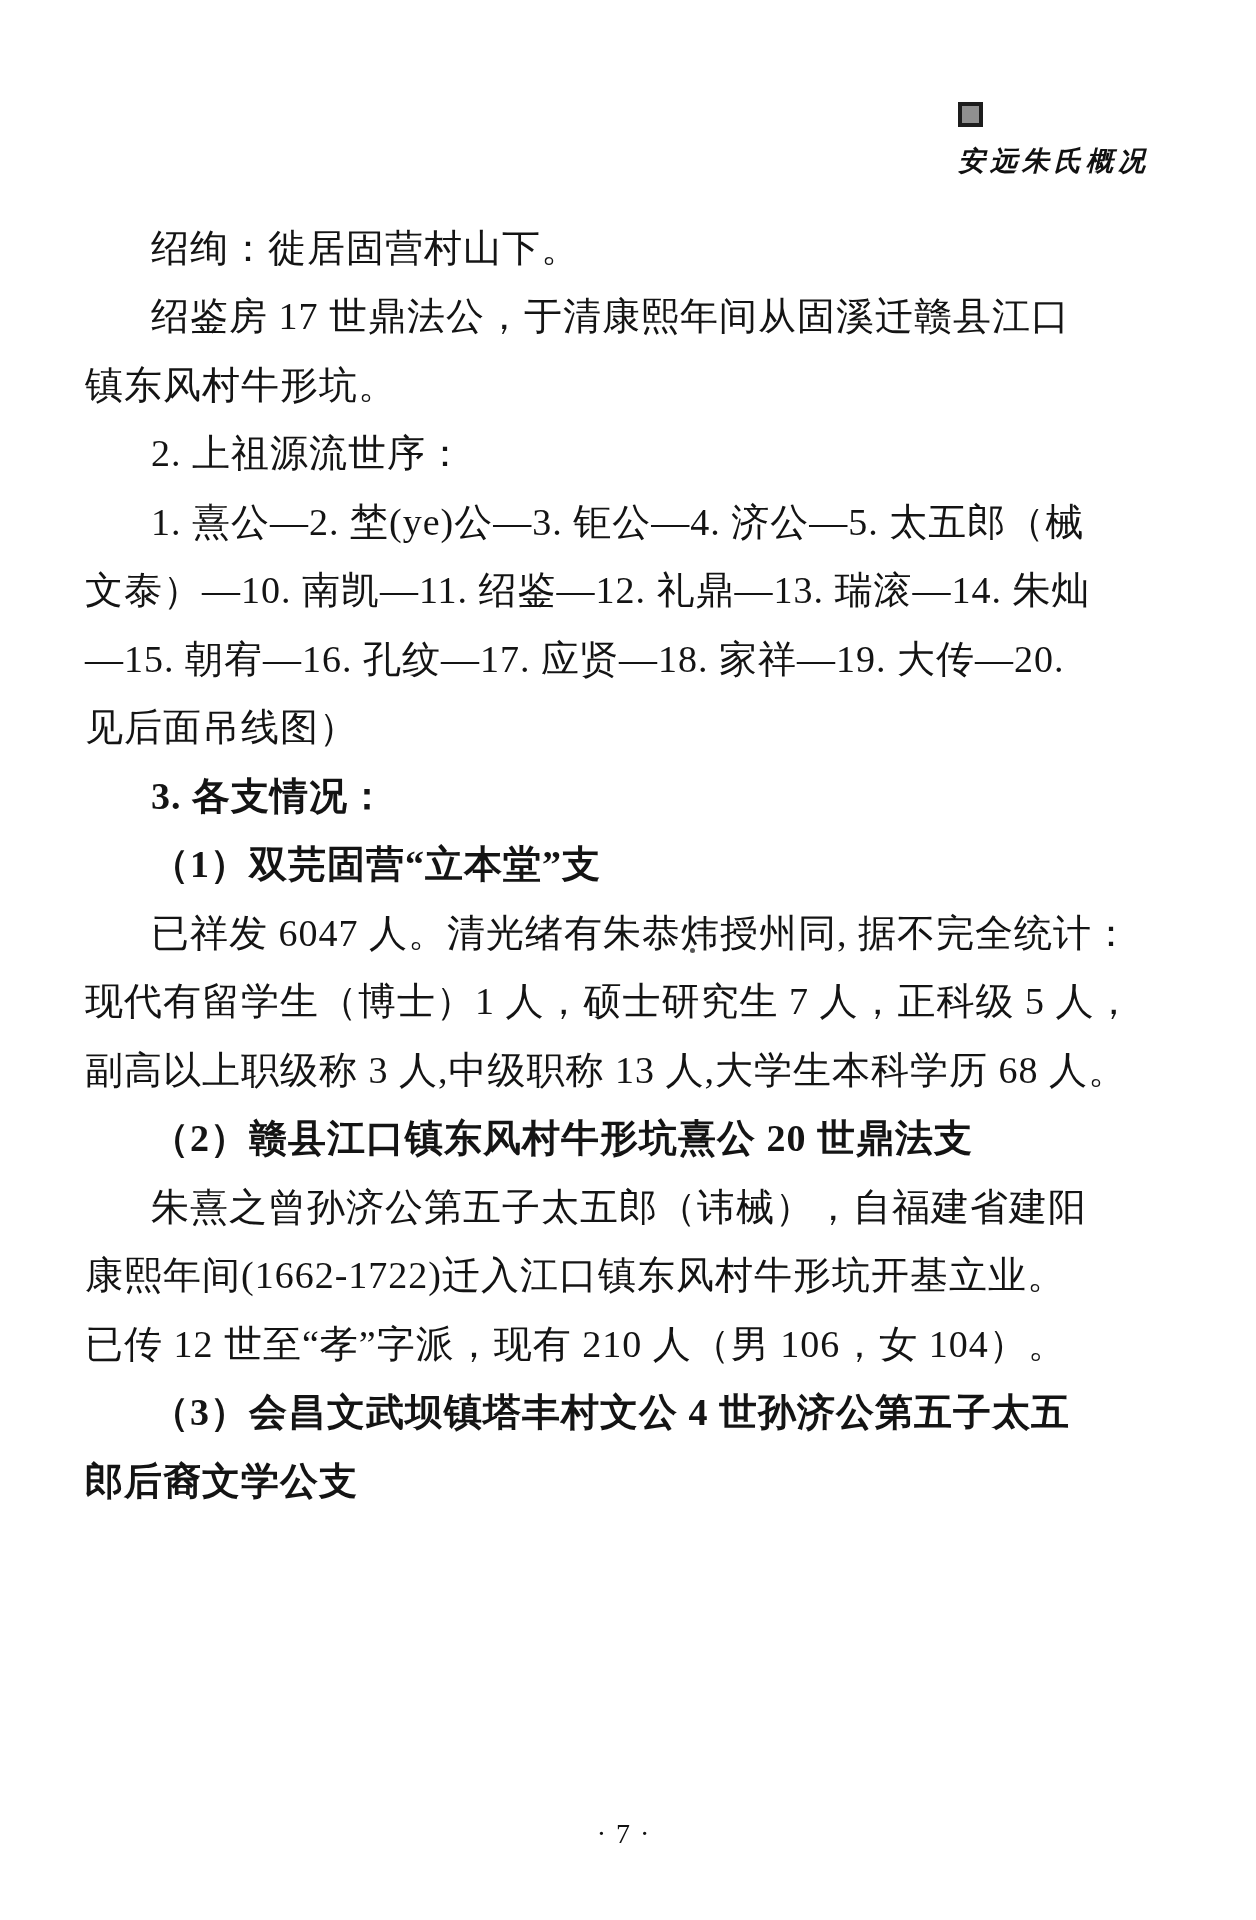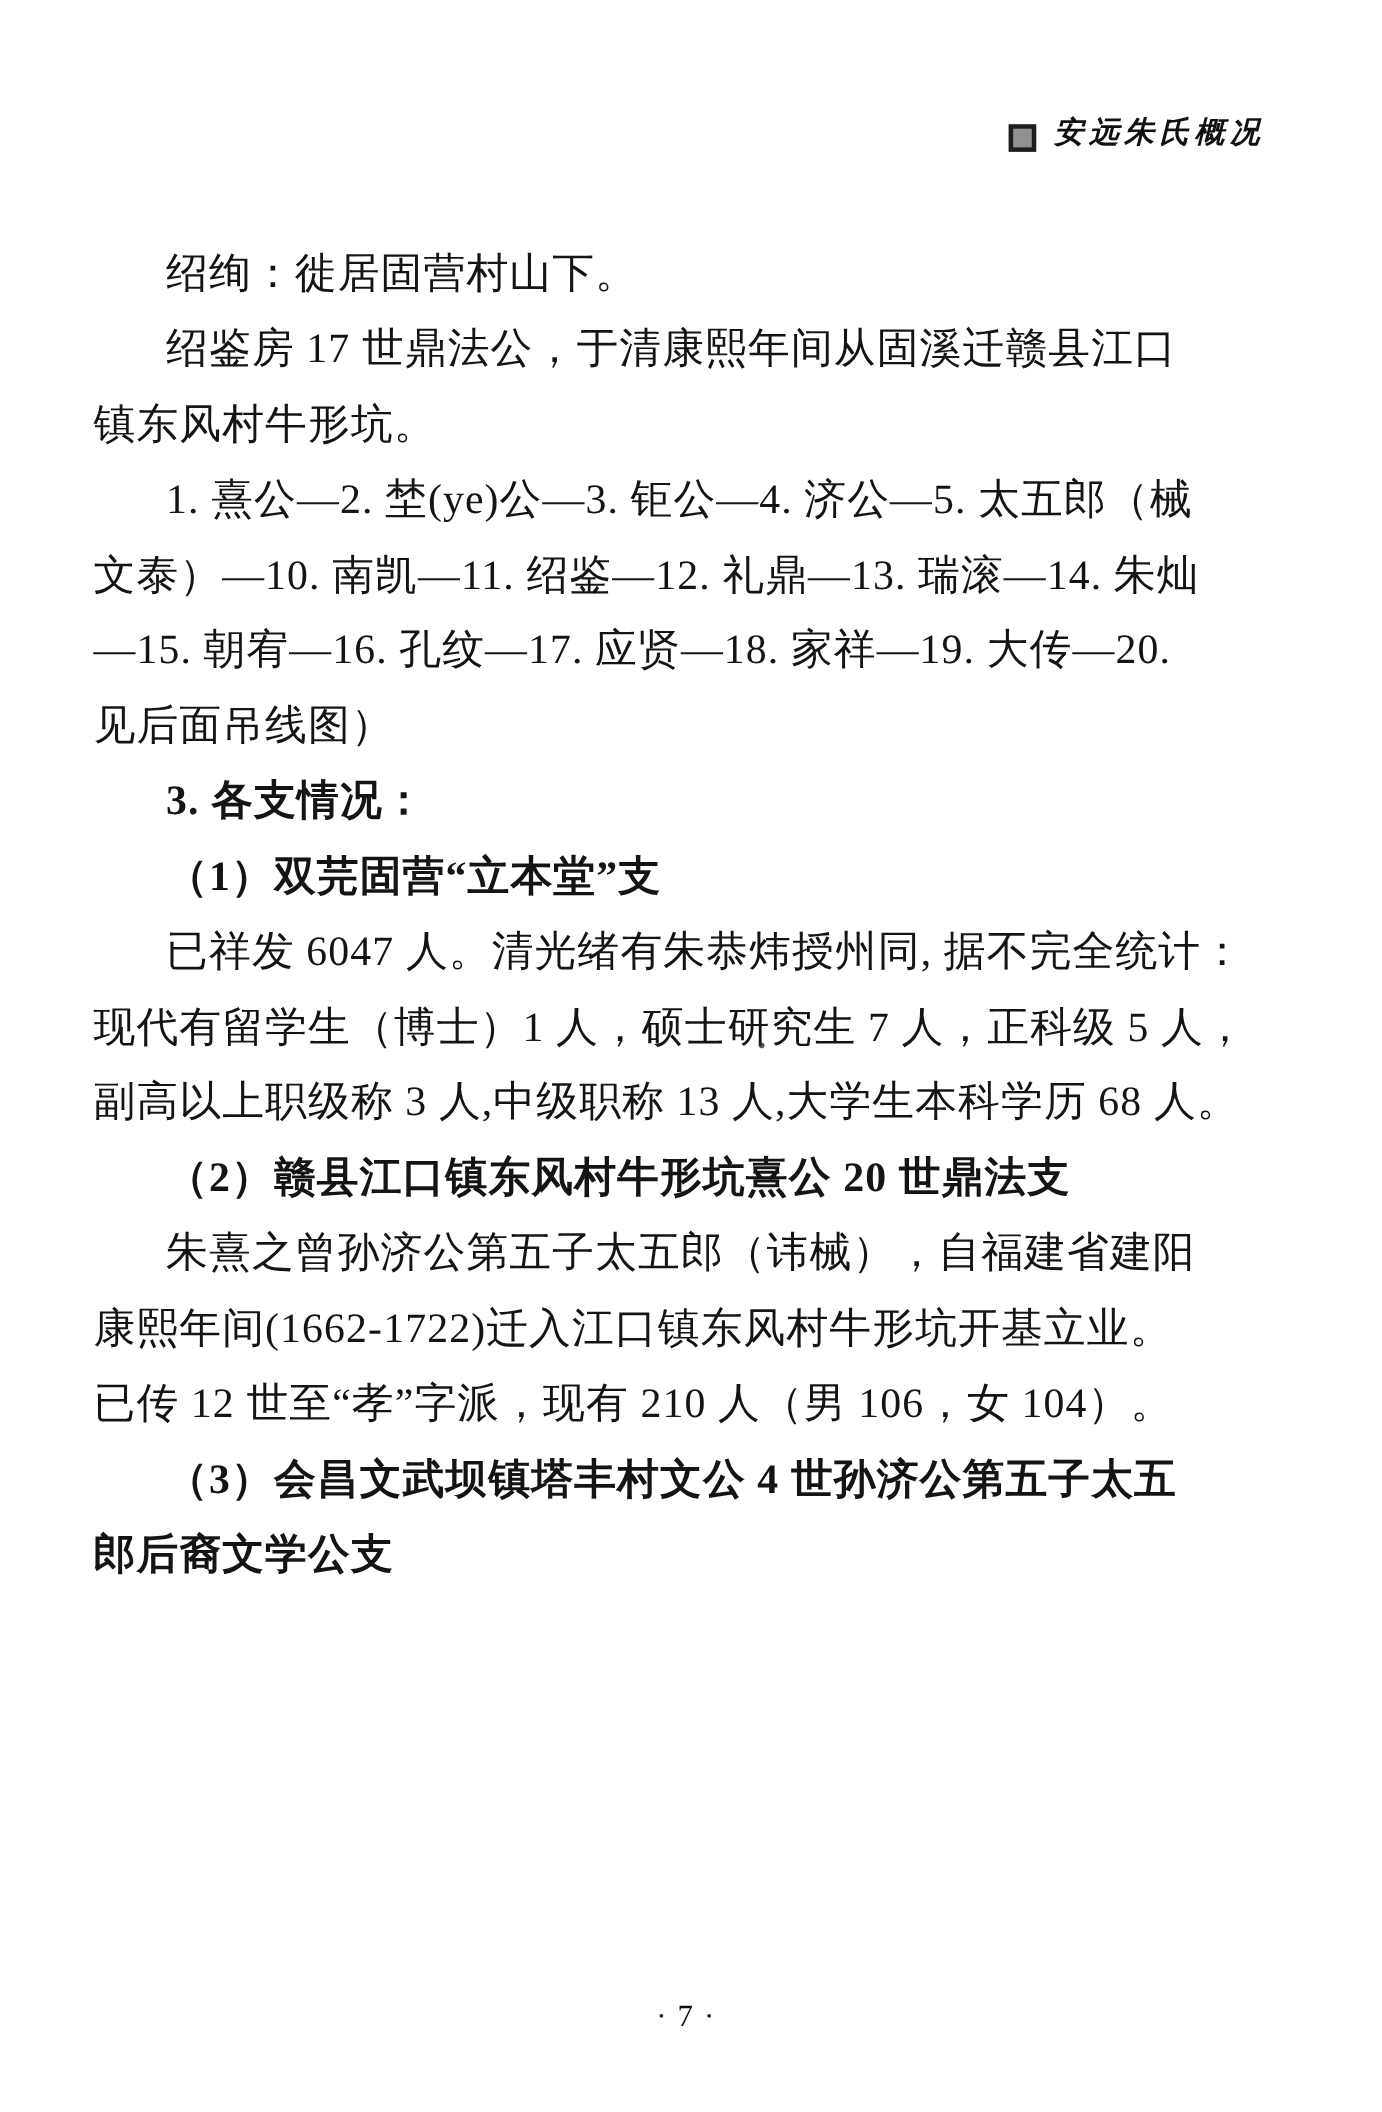--- a/index.html
+++ b/index.html
@@ -9,21 +9,21 @@
     background:#ffffff;
     margin:0 auto;
     font-family:"Liberation Serif", serif;
     color:#161616;
     overflow:hidden;
   }
   
   .header{
     position:absolute;
     top:102px;right:106px;
-    display:flex;align-items:flex-end;gap:16px;
+    display:flex;align-items:flex-start;gap:16px;flex-direction:column;
   }
   .header-icon{
     width:25px;height:25px;
     background:#909090;
     border:4px solid #1d1d1d;
     box-sizing:border-box;
     display:inline-block;
   }
   .header-title{
     font-size:27px;
@@ -77,20 +77,21 @@
 
   <div class="header">
     <span class="header-icon"></span>
     <span class="header-title">安远朱氏概况</span>
   </div>
 
   <div class="body" id="body-lines">
       <div class="line indent">绍绚：徙居固营村山下。</div>
       <div class="line indent">绍鉴房 17 世鼎法公，于清康熙年间从固溪迁赣县江口</div>
       <div class="line">镇东风村牛形坑。</div>
+      <div class="line indent">2. 上祖源流世序：</div>
       <div class="line indent">1. 熹公—2. 埜(ye)公—3. 钜公—4. 济公—5. 太五郎（械</div>
       <div class="line">文泰）—10. 南凯—11. 绍鉴—12. 礼鼎—13. 瑞滚—14. 朱灿</div>
       <div class="line">—15. 朝宥—16. 孔纹—17. 应贤—18. 家祥—19. 大传—20.</div>
       <div class="line">见后面吊线图）</div>
       <div class="line indent bold">3.  各支情况：</div>
       <div class="line indent bold">（1）双芫固营“立本堂”支</div>
       <div class="line indent">已祥发 6047 人。清光绪有朱恭炜授州同, 据不完全统计：</div>
       <div class="line">现代有留学生（博士）1 人，硕士研究生 7 人，正科级 5 人，</div>
       <div class="line">副高以上职级称 3 人,中级职称 13 人,大学生本科学历 68 人。</div>
       <div class="line indent bold">（2）赣县江口镇东风村牛形坑熹公 20 世鼎法支</div>

